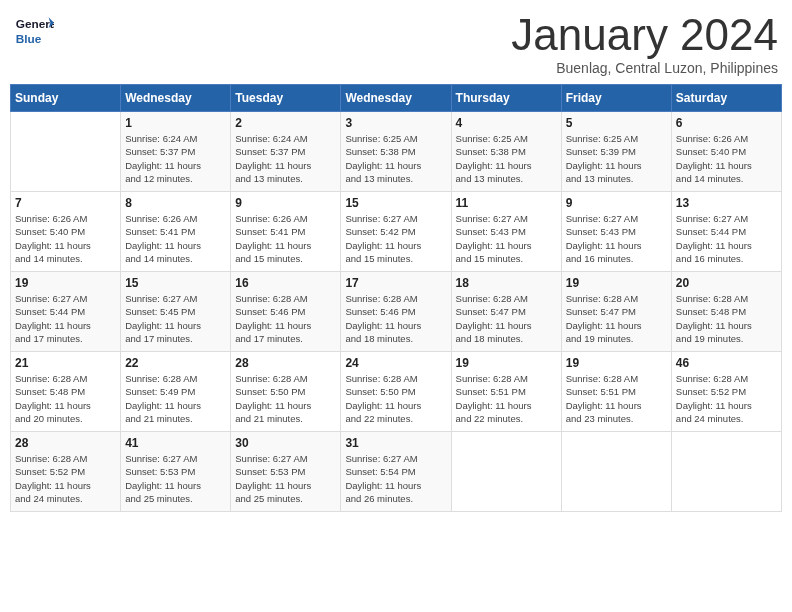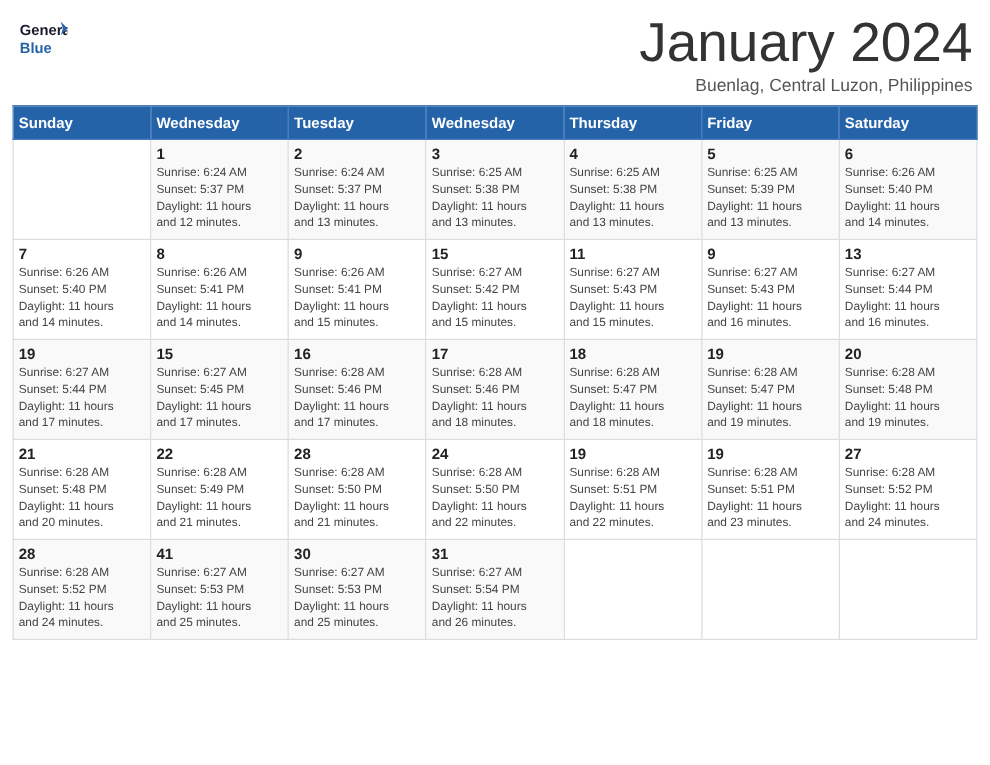--- a/index.html
+++ b/index.html
@@ -297,21 +297,21 @@
 and 22 minutes.</div>
         </td>
         <td>
           <span class="day-num">19</span>
           <div class="day-info" style="white-space: pre-line;">Sunrise: 6:28 AM
 Sunset: 5:51 PM
 Daylight: 11 hours
 and 23 minutes.</div>
         </td>
         <td>
-          <span class="day-num">27</span>
+          <span class="day-num">46</span>
           <div class="day-info" style="white-space: pre-line;">Sunrise: 6:28 AM
 Sunset: 5:52 PM
 Daylight: 11 hours
 and 24 minutes.</div>
         </td>
       </tr>
       <tr>
         <td>
           <span class="day-num">28</span>
           <div class="day-info" style="white-space: pre-line;">Sunrise: 6:28 AM

